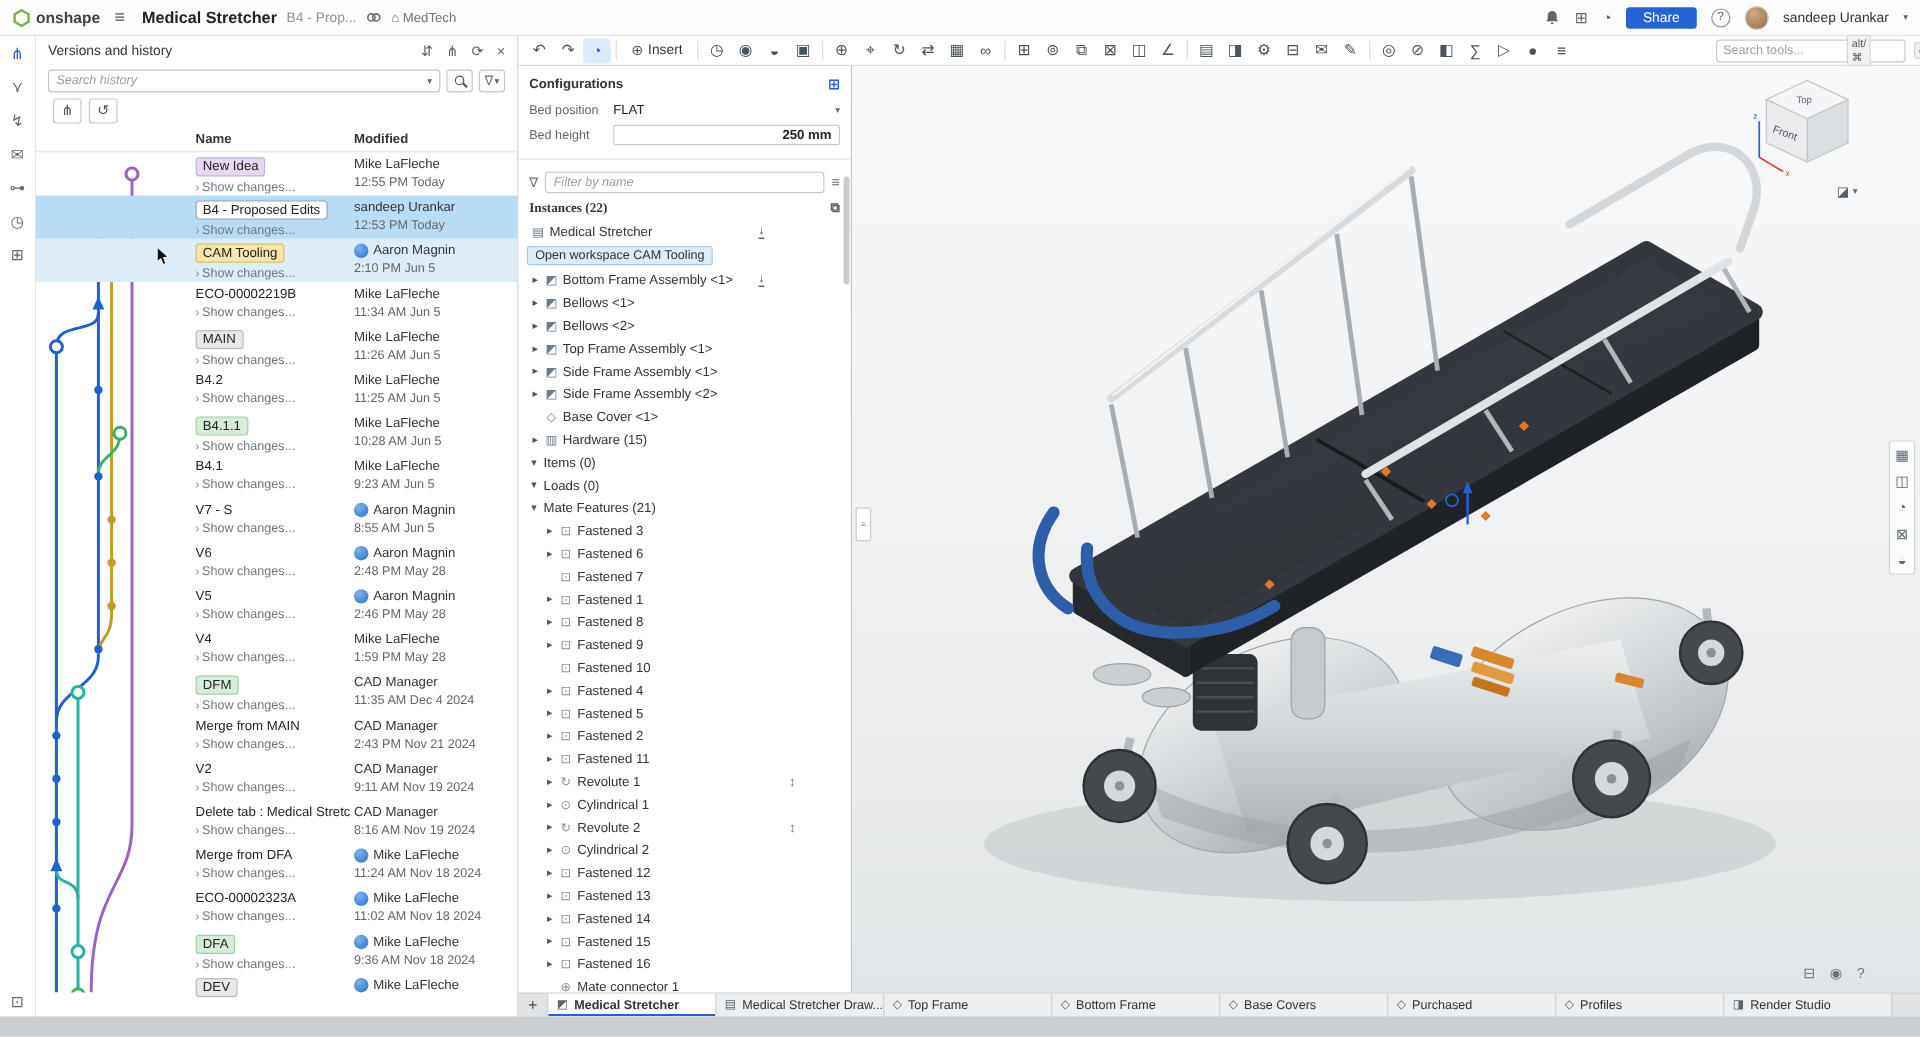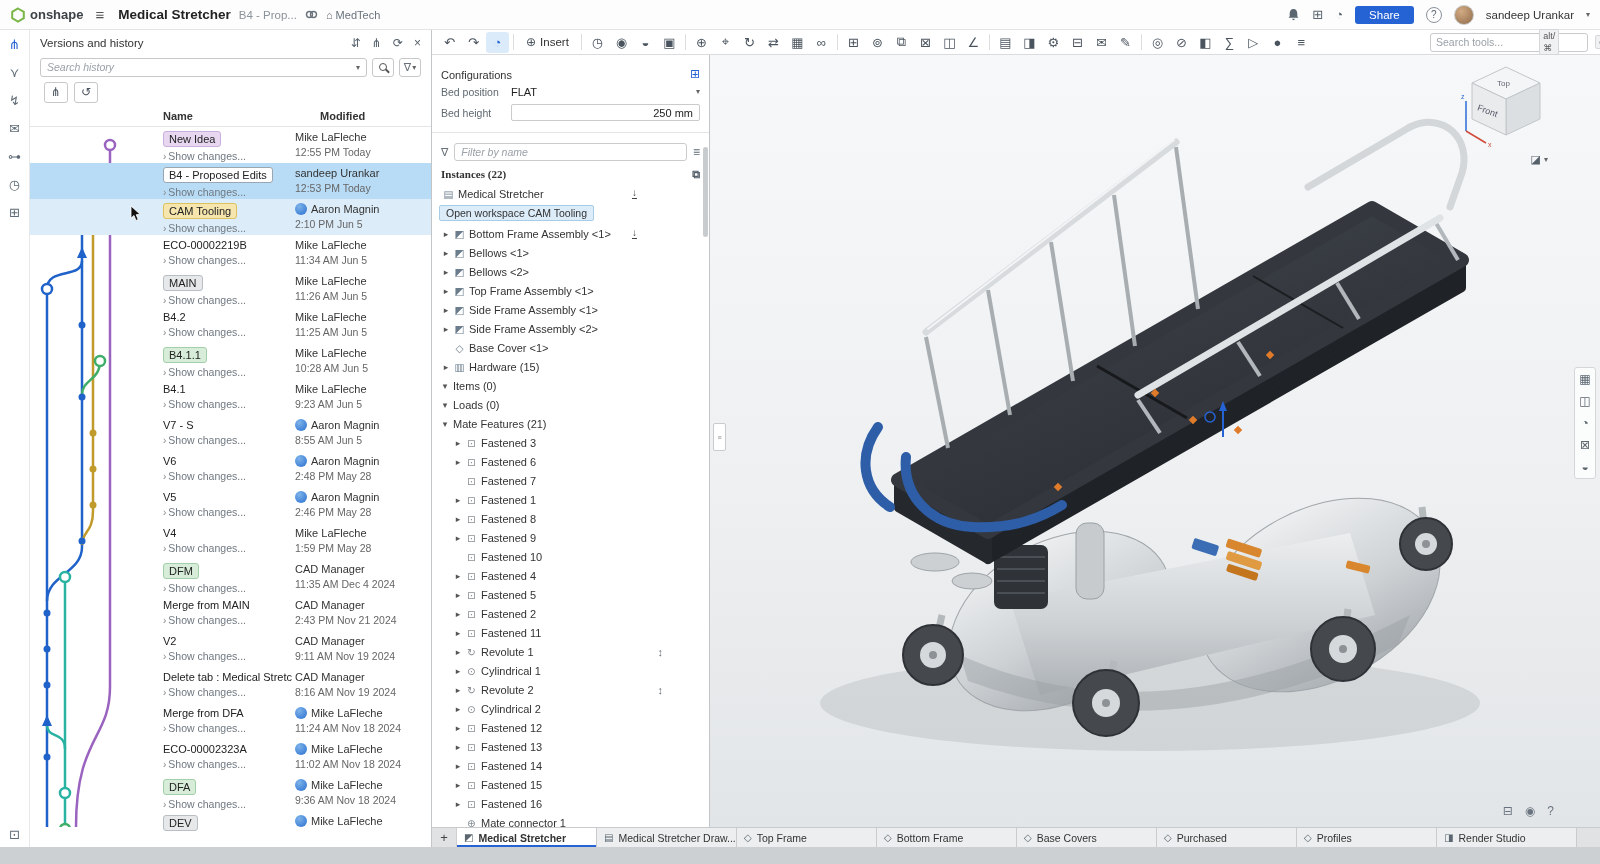--- a/index.html
+++ b/index.html
@@ -48,21 +48,21 @@
   .sh-input .caret { margin-left:auto; }
   .sh-btn { width:22px; height:19px; border:1px solid #c6c8ca; border-radius:3px;
     display:flex; align-items:center; justify-content:center; color:#555; font-size:11px; gap:1px; }
   .mag { position:relative; width:8px; height:8px; border:1.5px solid #555; border-radius:50%; }
   .mag::after { content:""; position:absolute; width:5px; height:1.5px; background:#555;
     transform:rotate(45deg); right:-4px; bottom:-1px; }
   .vp-toggles { height:26px; flex:none; display:flex; align-items:center; gap:6px; padding:0 14px; }
   .tg-btn { width:24px; height:21px; border:1px solid #c6c8ca; border-radius:3px;
     display:flex; align-items:center; justify-content:center; color:#4a545e; font-size:12px; }
   .vp-cols { height:22px; flex:none; display:flex; align-items:center; font-weight:bold;
-    font-size:11px; color:#333; border-bottom:1px solid #e4e5e7;gap:25px; }
+    font-size:11px; color:#333; border-bottom:1px solid #e4e5e7; }
   .col-name { margin-left:133px; width:132px; }
   .vp-rows { flex:1; position:relative; overflow:hidden; }
   #vgraph { position:absolute; left:0; top:0; pointer-events:none; }
   .vrow { height:36px; display:flex; padding:4px 8px 0 133px; position:relative; cursor:pointer; }
   .vrow.selected-strong { background:#b9dcf6; }
   .vrow.selected-light { background:#dcecf9; }
   .vr-main { width:132px; flex:none; display:flex; flex-direction:column; }
   .vr-name { font-size:11px; color:#222; white-space:nowrap; align-self:flex-start;
     max-width:130px; overflow:hidden; }
   .badged { padding:0 5px; border:1px solid transparent; border-radius:3px; line-height:14px;
@@ -104,29 +104,29 @@
     padding:0 5px; gap:4px; flex:none; }
   .tools-search .ph { color:#9aa1a8; font-size:10.5px; flex:1; white-space:nowrap; }
   .kbd { font-size:9px; color:#555; background:#f0f1f2; border:1px solid #d5d7d9;
     border-radius:2px; padding:0 3px; line-height:12px;margin-left:32px; }
 
   .content { flex:1; display:flex; min-height:0; }
 
   
   .mpanel { width:278px; flex:none; border-right:1px solid #c3c6c8; background:#fff;
     position:relative; overflow:hidden; padding-top:4px; }
-  .cfg-head { height:22px; display:flex; align-items:flex-end; padding:0 9px;
-    font-weight:normal; color:#333; }
+  .cfg-head { height:22px; display:flex; align-items:center; padding:0 9px;
+    font-weight:bold; color:#333; }
   .cfg-head .ic-r { margin-left:auto; color:#2563d4; font-size:12px; }
   .cfg-row { height:21px; display:flex; align-items:center; padding:0 9px; }
   .cfg-label { width:70px; flex:none; color:#5f6870; font-size:10.5px; }
   .cfg-val { flex:1; display:flex; align-items:center; color:#222; font-size:11px; }
   .cfg-val .caret { margin-left:auto; }
   .cfg-input { flex:1; height:17px; border:1px solid #c9cbcd; border-radius:2px;
-    display:flex; align-items:center; justify-content:flex-end; padding:0 6px; color:#222; }
+    display:flex; align-items:center; justify-content:flex-end; padding:0 6px; color:#222;font-weight:bold; }
   .cfg-divider { height:1px; background:#e2e4e6; margin:9px 0 7px; }
   .filter-row { height:24px; display:flex; align-items:center; gap:6px; padding:0 9px; }
   .funnel { color:#6a737c; font-size:11px; }
   .filter-input { flex:1; height:18px; border:1px solid #c9cbcd; border-radius:3px;
     display:flex; align-items:center; padding:0 6px; color:#9aa1a8; font-style:italic;
     font-size:10.5px; }
   .list-ic { color:#5b6670; font-size:12px; }
   .inst-head { height:20px; display:flex; align-items:center; padding:0 9px;
     font-weight:bold; color:#333;font-family:Liberation Serif, serif; }
   .inst-head .ic-r { margin-left:auto; color:#55606a; font-size:11px; }

